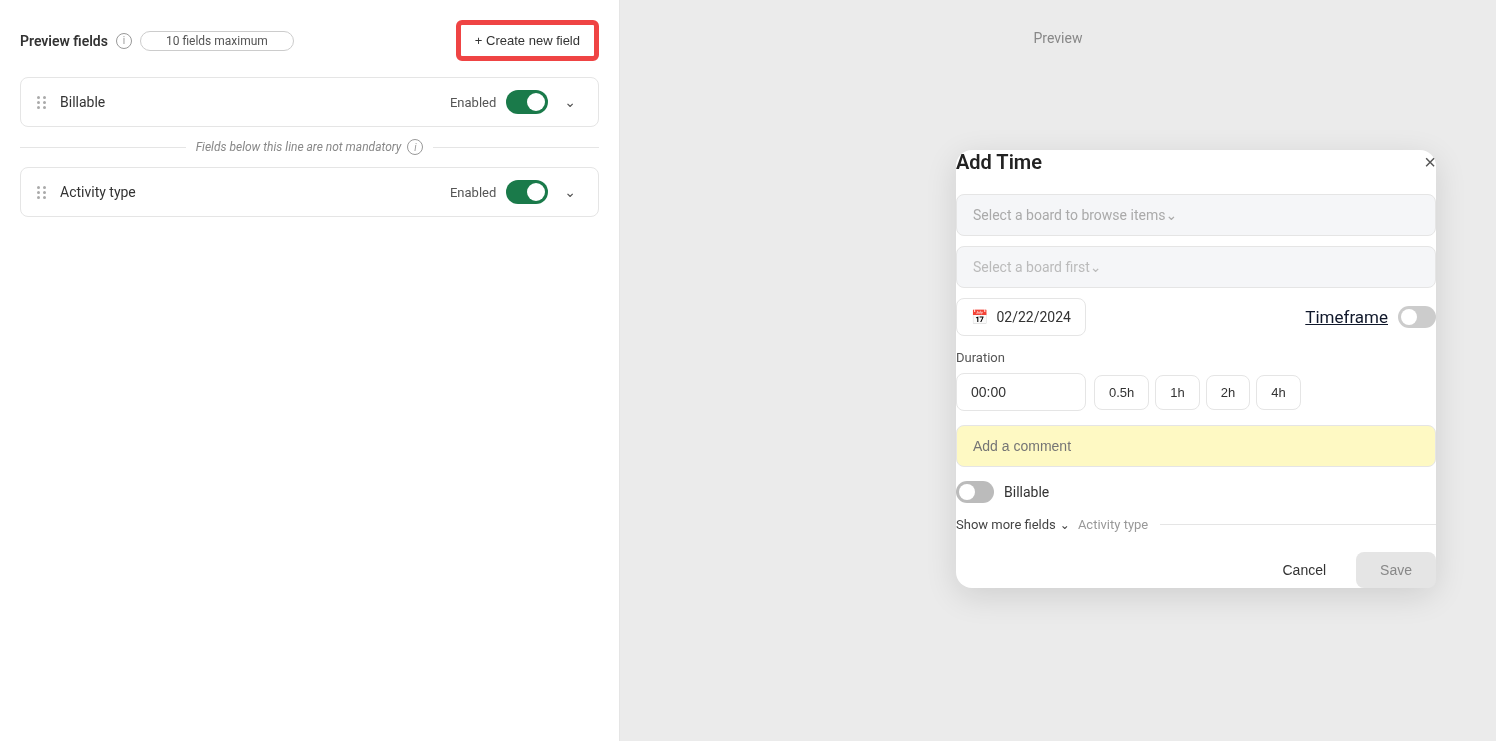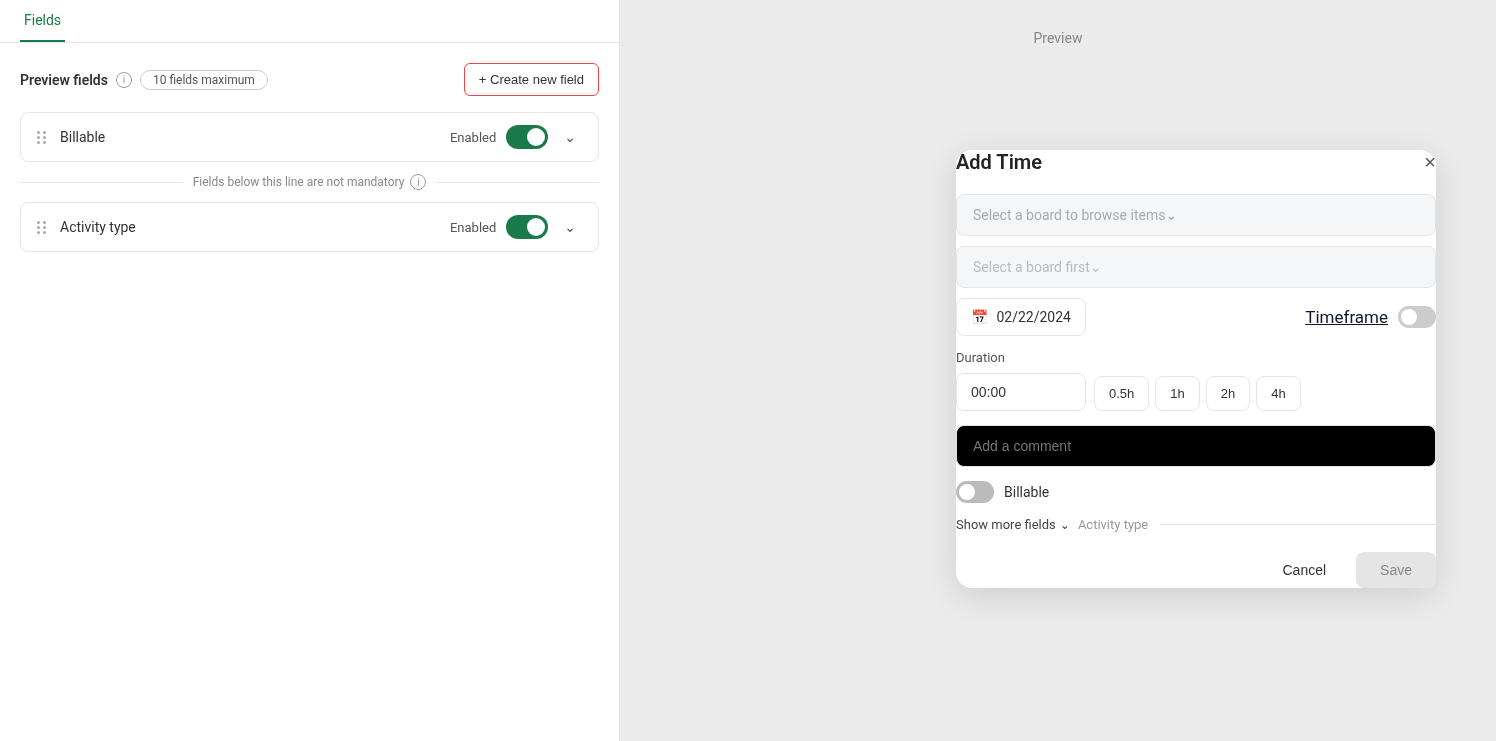--- a/index.html
+++ b/index.html
@@ -75,31 +75,31 @@
       align-items: center;
       justify-content: center;
       font-size: 10px;
       color: #999;
       cursor: pointer;
     }
 
     .fields-max-badge {
       border: 1px solid #ccc;
       border-radius: 12px;
-      padding: 2px 12px;
+      padding: 2px 25px;
       font-size: 12px;
       color: #555;
     }
 
     .create-field-btn {
       display: flex;
       align-items: center;
       gap: 6px;
       padding: 8px 14px;
-      border: 1px solid #ef4444;
+      border: 5px solid #ef4444;
       border-radius: 6px;
       background: #fff;
       cursor: pointer;
       font-size: 13px;
       color: #333;
     }
 
     .field-row {
       display: flex;
       align-items: center;
@@ -169,20 +169,21 @@
       color: #555;
       font-size: 14px;
       padding: 2px 6px;
     }
 
     .separator-line {
       display: flex;
       align-items: center;
       margin: 12px 0;
       gap: 10px;
+      font-style: italic;
     }
 
     .sep-line {
       flex: 1;
       height: 1px;
       background: #e5e5e5;
     }
 
     .sep-text {
       font-size: 12px;
@@ -325,21 +326,21 @@
     }
 
     .duration-label {
       font-size: 13px;
       color: #555;
       margin-bottom: 8px;
     }
 
     .duration-row {
       display: flex;
-      align-items: flex-end;
+      align-items: center;
       gap: 8px;
     }
 
     .duration-input {
       padding: 10px 14px;
       border: 1px solid #e5e5e5;
       border-radius: 8px;
       font-size: 14px;
       color: #333;
       width: 130px;
@@ -360,21 +361,21 @@
       cursor: pointer;
     }
 
     .comment-input {
       width: 100%;
       padding: 12px 16px;
       border: 1px solid #e5e5e5;
       border-radius: 8px;
       font-size: 14px;
       color: #888;
-      background: #000000;
+      background: #fef9c3;
       margin-bottom: 14px;
     }
 
     .billable-row {
       display: flex;
       align-items: center;
       gap: 10px;
       margin-bottom: 14px;
     }
 
@@ -463,23 +464,20 @@
       position: absolute;
       left: 350px;
       top: 417px;
       pointer-events: none;
     }
   </style>
 </head>
 <body>
 
 <div class="left-panel">
-  <div class="tab-bar">
-    <div class="tab-item active">Fields</div>
-  </div>
   <div class="left-content">
     <div class="custom-fields-header">
       <div class="custom-fields-left">
         <span class="custom-fields-title">Preview fields</span>
         <div class="info-icon">i</div>
         <div class="fields-max-badge">10 fields maximum</div>
       </div>
       <button class="create-field-btn">+ Create new field</button>
     </div>
 

